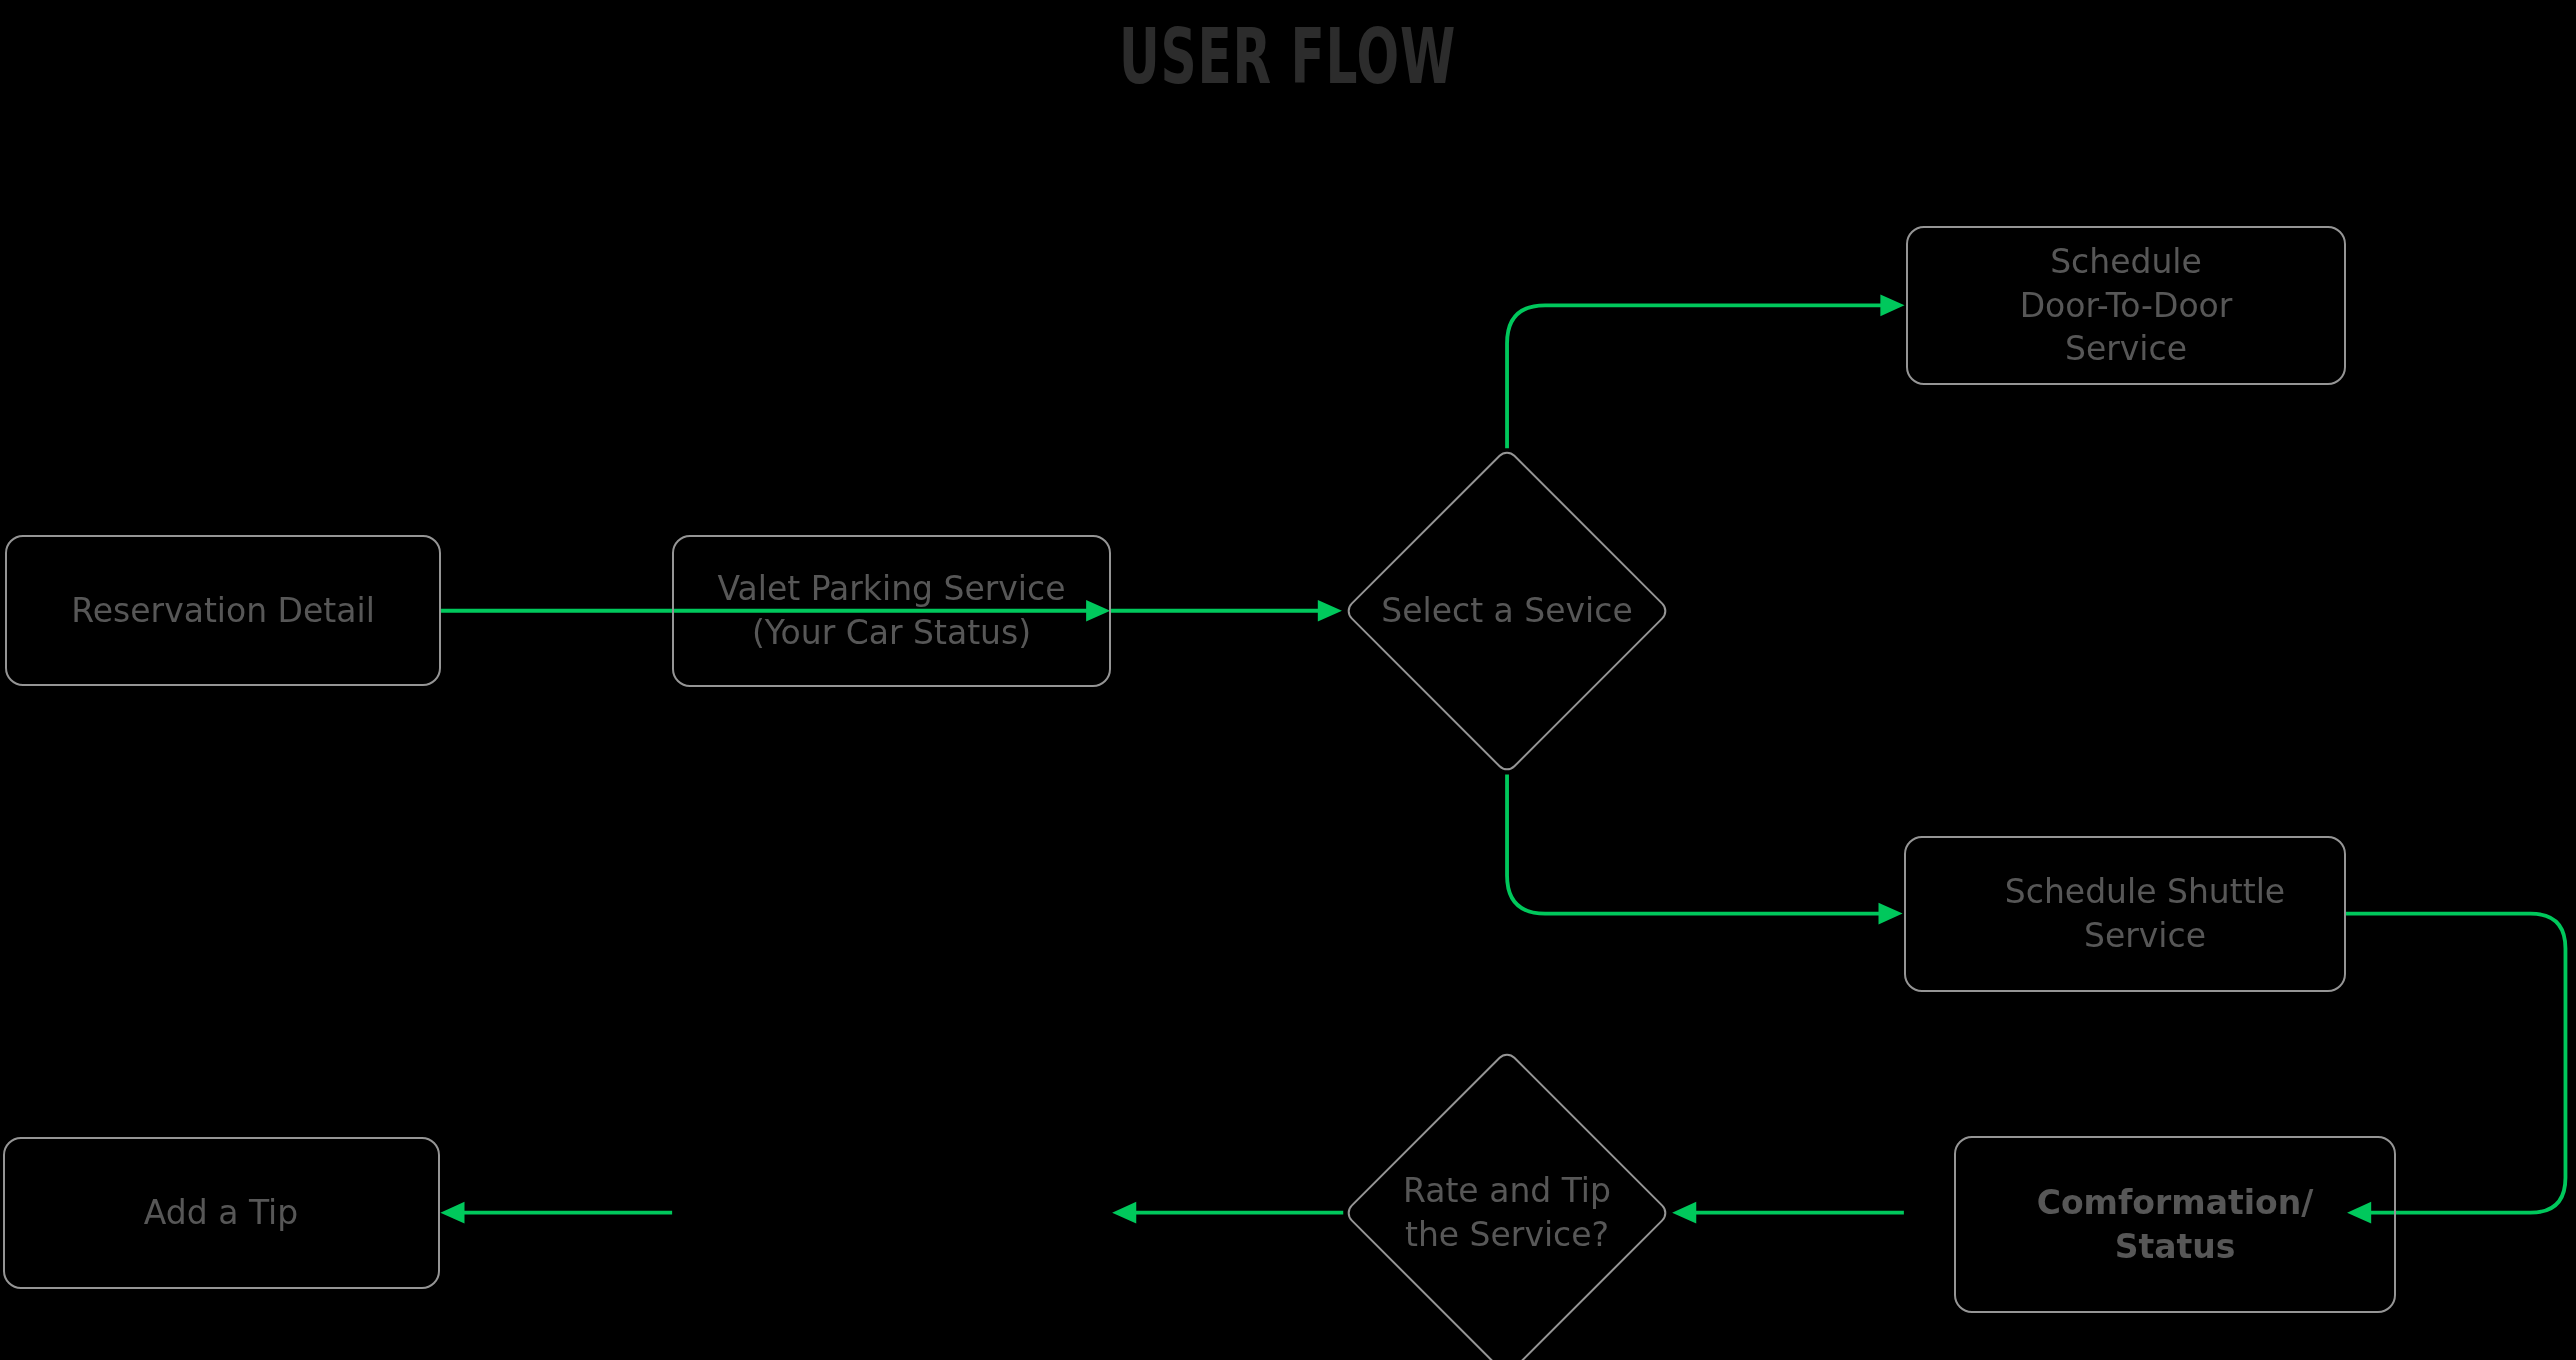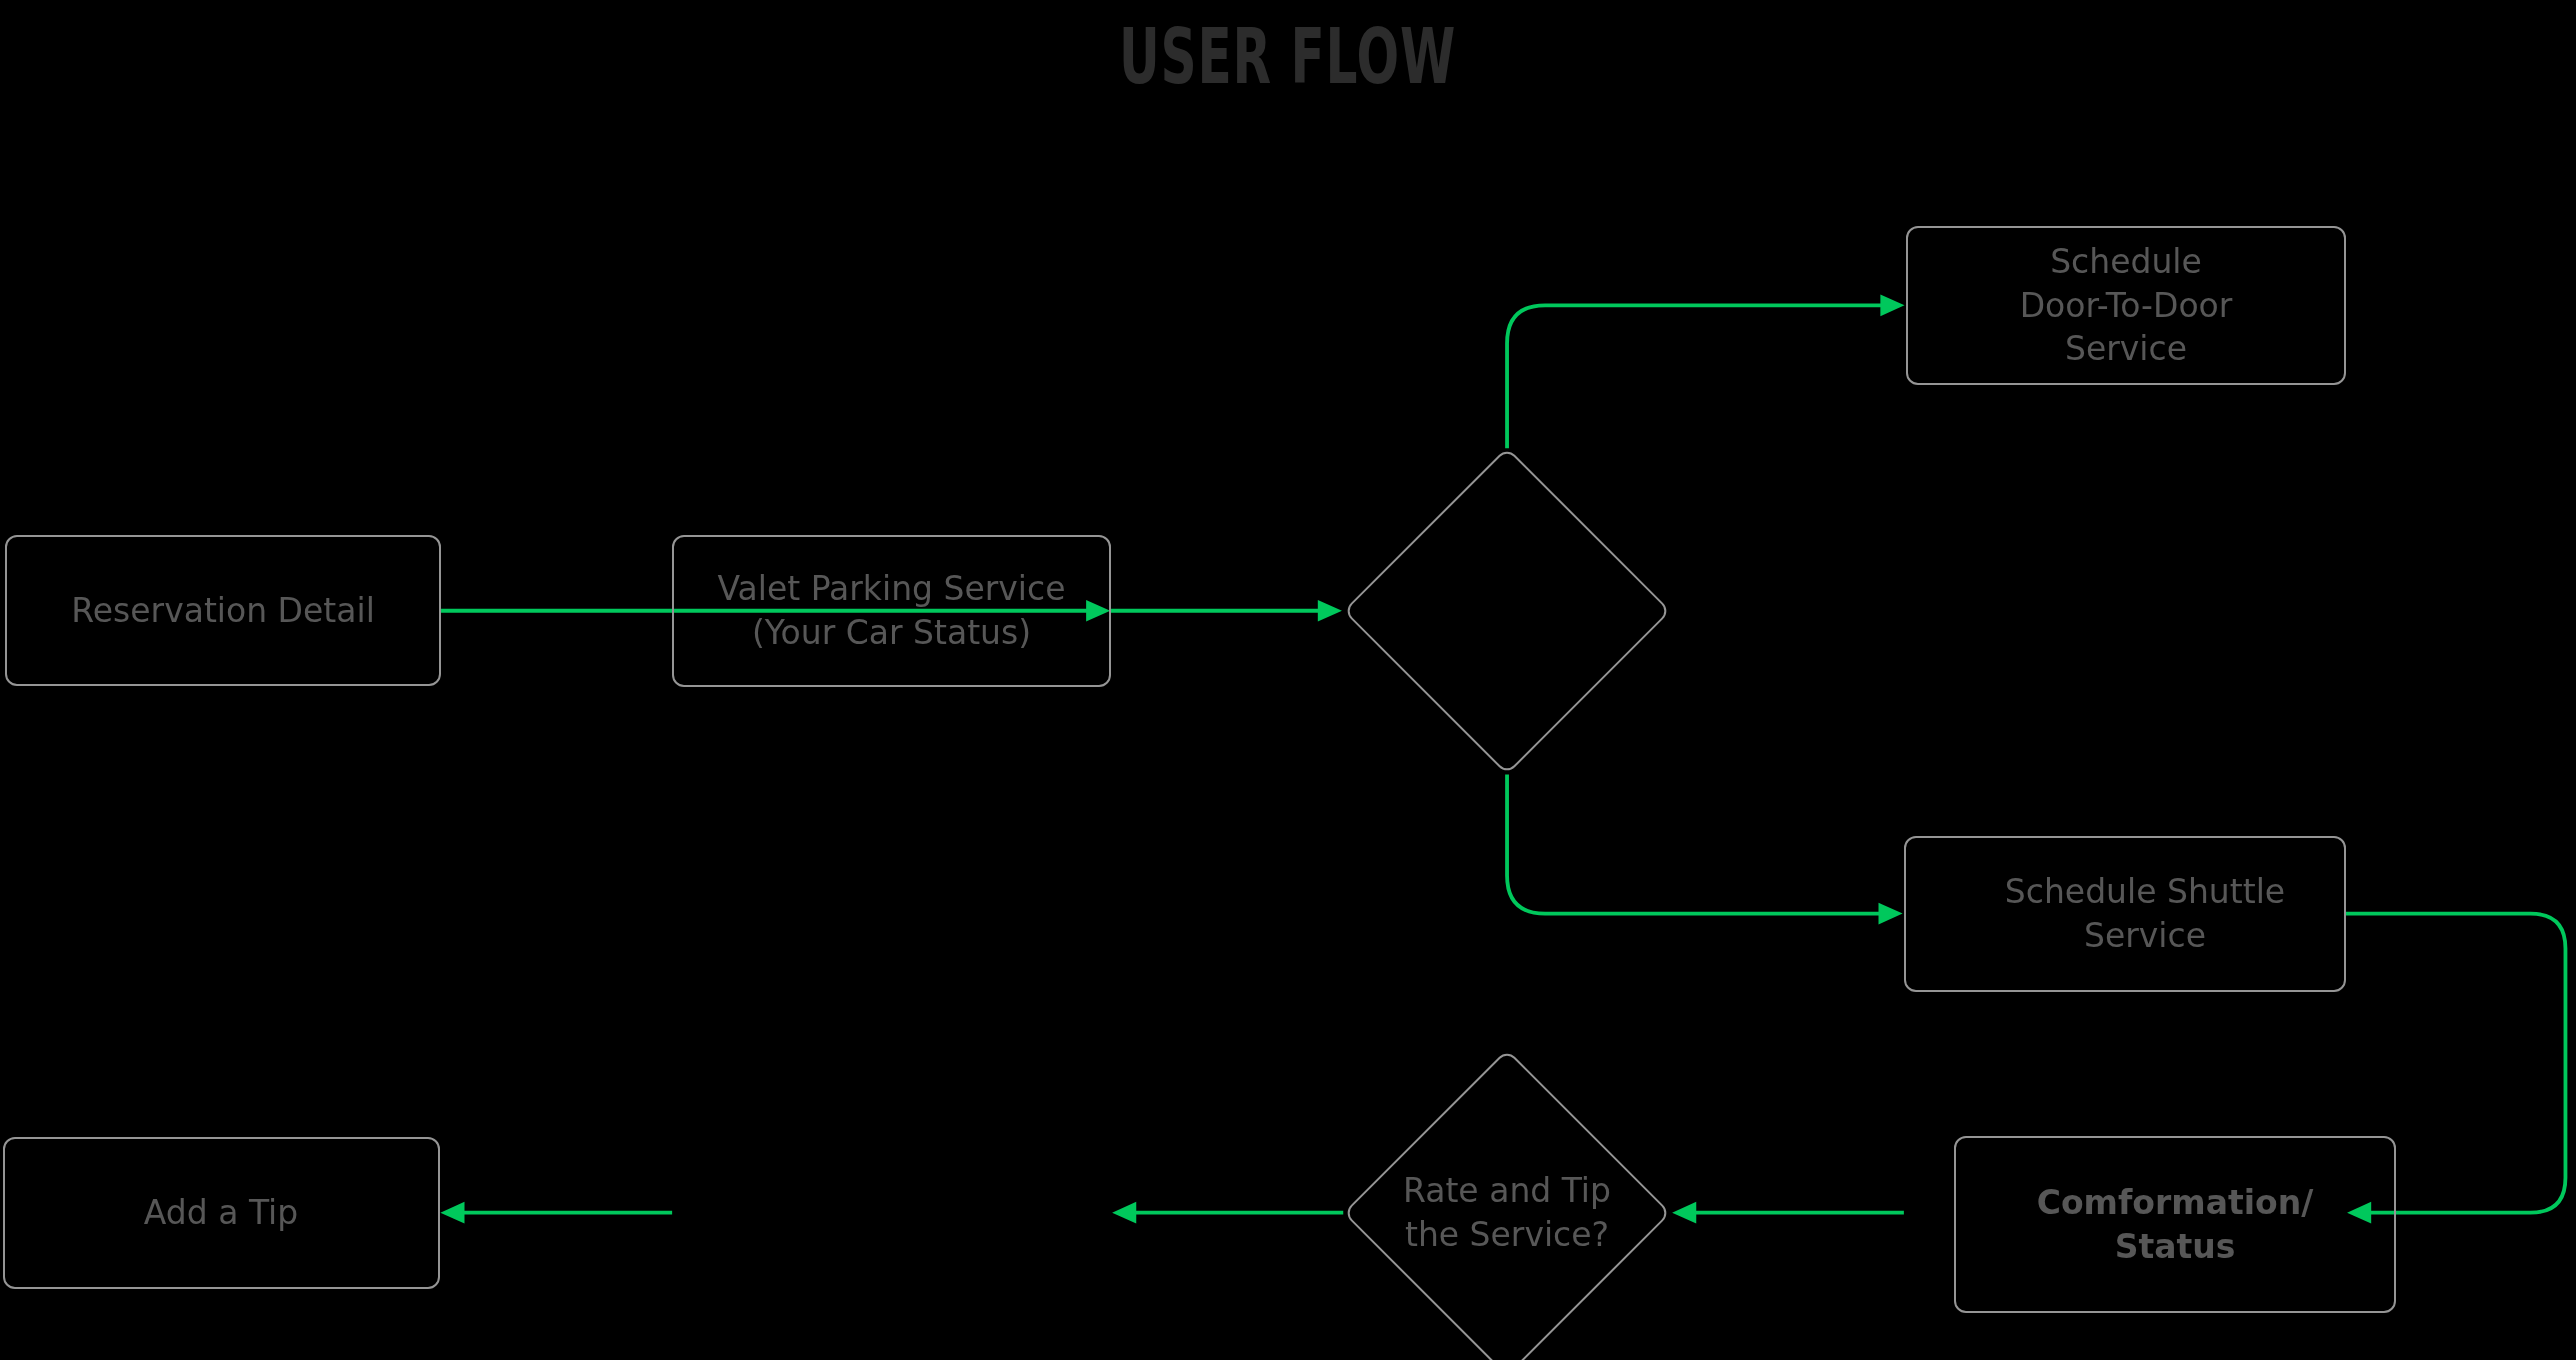--- a/index.html
+++ b/index.html
@@ -41,21 +41,21 @@
     stroke-width:6;
   }
   .connectors polygon{
     fill:var(--accent);
     stroke:none;
   }
   .node{
     position:absolute;
     box-sizing:border-box;
     border:2.5px solid var(--node-border);
-    border-radius:12px;
+    border-radius:18px;
     background:transparent;
     display:flex;align-items:center;justify-content:center;
     text-align:center;
     color:var(--node-text);
     font-size:33px;line-height:1.32;
     white-space:pre-line;
   }
   .diamond{
     position:absolute;
     box-sizing:border-box;
@@ -124,20 +124,21 @@
   <div class="node n-valet">
     <span class="node-label">Valet Parking Service
 (Your Car Status)</span>
   </div>
 
   <div class="node n-reservation">
     <span class="node-label">Reservation Detail</span>
   </div>
 
   <div class="diamond d-select"></div>
+  <div class="diamond-label dl-select">Select a Sevice</div>
 
   <div class="node n-door2door">
     <span class="node-label">Schedule
 Door-To-Door
 Service</span>
   </div>
 
   <div class="node n-shuttle">
     <span class="node-label">Schedule Shuttle
 Service</span>

